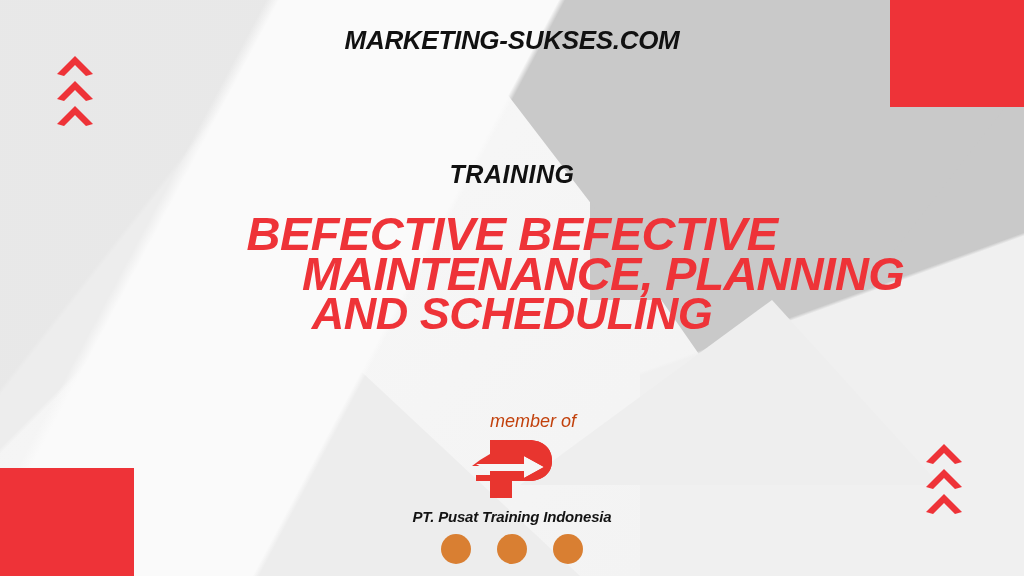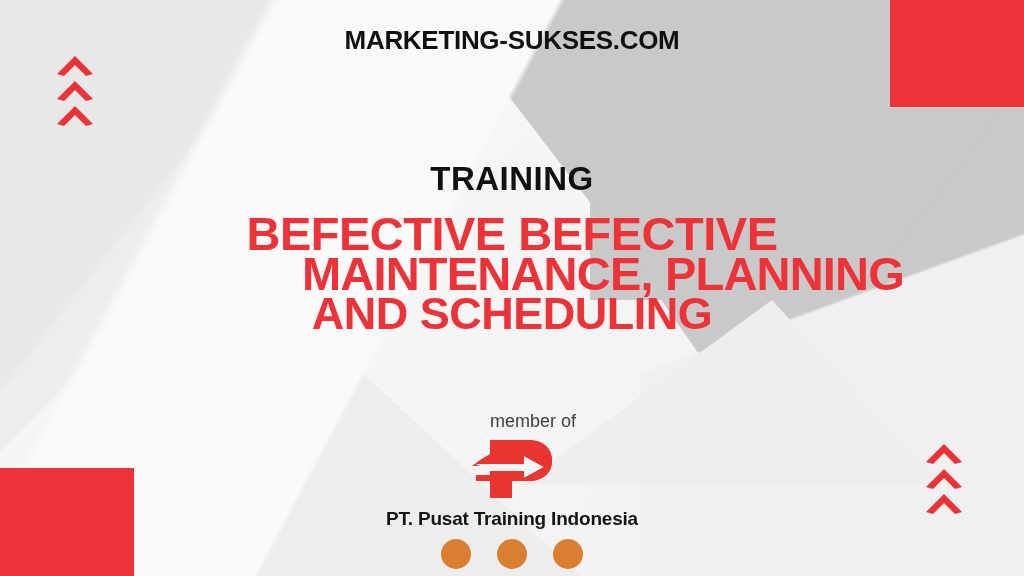--- a/index.html
+++ b/index.html
@@ -8,20 +8,21 @@
     padding: 0;
     background: #ffffff;
   }
   #banner {
     position: relative;
     width: 1024px;
     height: 576px;
     overflow: hidden;
     background: #f4f4f4;
     font-family: "Liberation Sans", sans-serif;
+    font-style: italic;
     -webkit-font-smoothing: antialiased;
   }
 
   
   .bg-layer {
     position: absolute;
     inset: 0;
     pointer-events: none;
   }
   .bg-base {
@@ -141,21 +142,21 @@
     line-height: 1.1;
   }
 
   
   .eyebrow {
     position: absolute;
     top: 160px;
     left: 0;
     width: 1024px;
     text-align: center;
-    font-size: 33px;
+    font-size: 25px;
     font-weight: bold;
     letter-spacing: 0.5px;
     color: #111111;
     z-index: 5;
   }
   .main-title {
     position: absolute;
     top: 214px;
     left: 120px;
     width: 784px;
@@ -175,33 +176,33 @@
   .logo-block {
     position: absolute;
     top: 412px;
     left: 0;
     width: 1024px;
     text-align: center;
     z-index: 5;
   }
   .member-of {
     font-size: 18px;
-    color: #404040;
+    color: #c2410c;
     line-height: 1.1;
     padding-left: 42px;
   }
   .logo-mark {
     margin: 6px auto 0;
     width: 92px;
     height: 62px;
   }
   .logo-mark svg { display: block; }
   .company-name {
     margin-top: 8px;
-    font-size: 19px;
+    font-size: 15px;
     font-weight: bold;
     color: #141414;
     letter-spacing: -0.2px;
   }
   .dots {
     margin-top: 9px;
     display: flex;
     justify-content: center;
     gap: 26px;
   }

